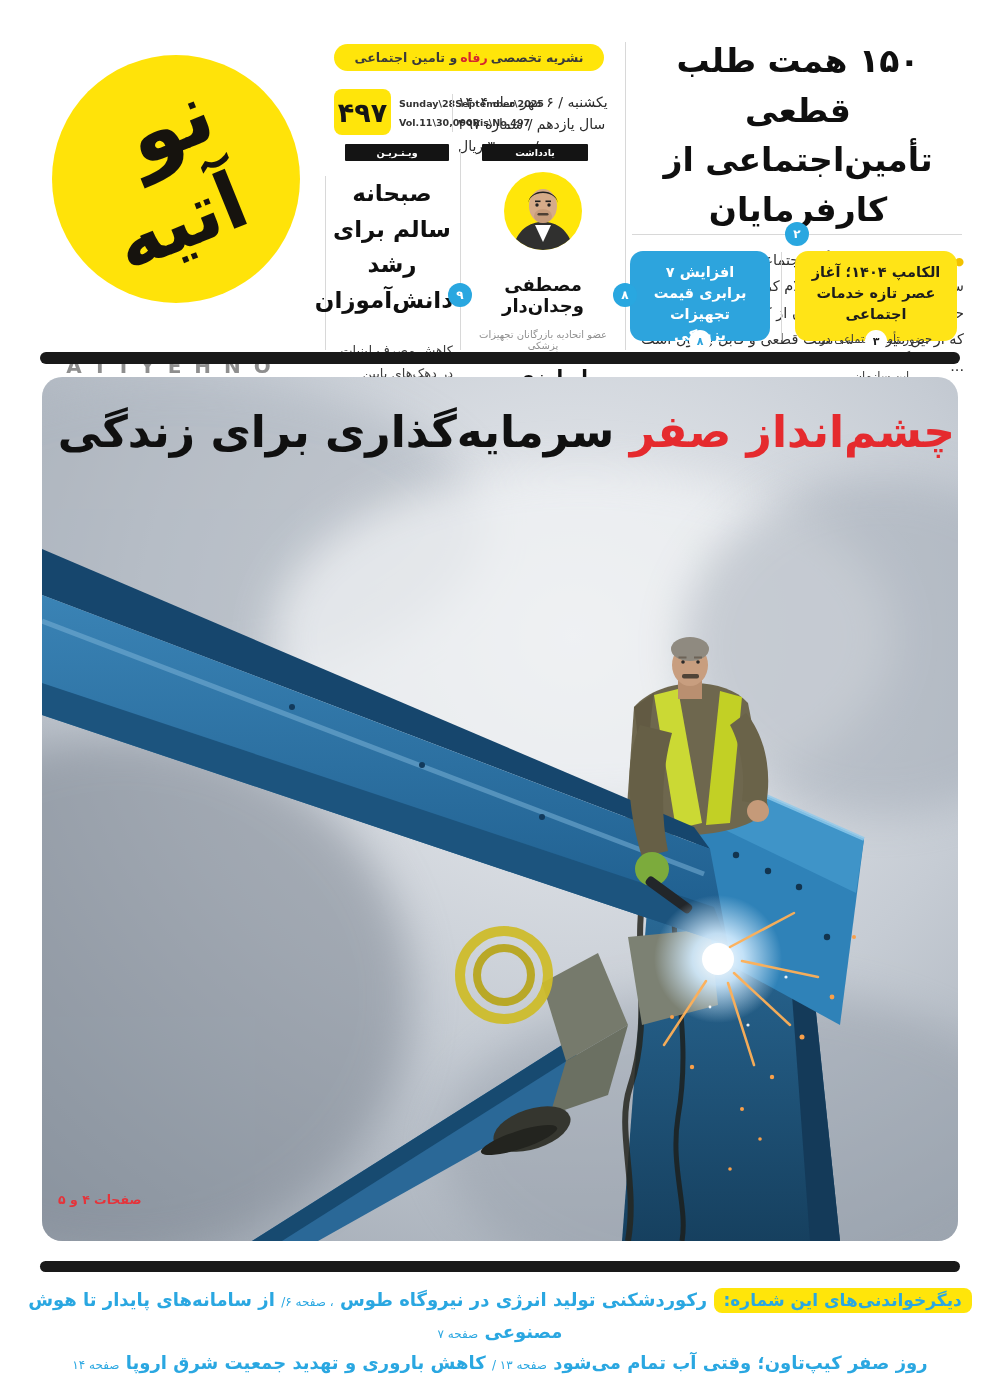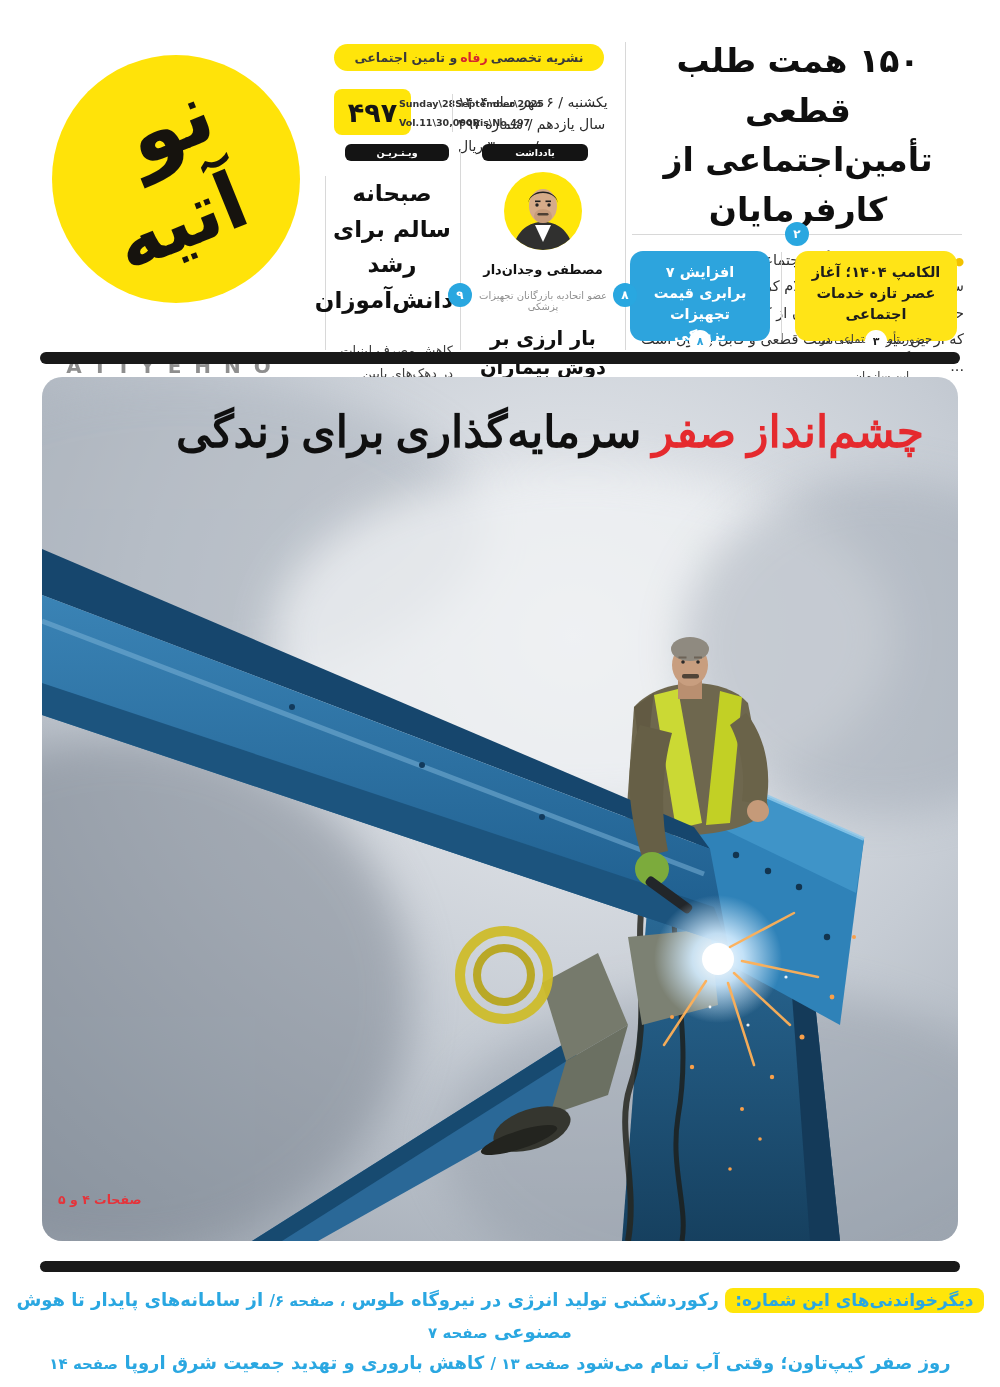--- a/index.html
+++ b/index.html
@@ -6,34 +6,34 @@
   .page{position:relative;width:1000px;height:1387px;background:#ffffff;margin:0 auto;
         font-family:"DejaVu Sans",sans-serif;direction:rtl;overflow:hidden;}
   .abs{position:absolute;}
   
   .logo-circle{left:52px;top:55px;width:248px;height:248px;}
   .logo-en{left:28px;top:312px;width:294px;text-align:center;letter-spacing:13px;
            color:#8e8e8e;font-size:20px;font-weight:700;direction:ltr;margin-top:42px;}
   .tagline{left:334px;top:44px;width:270px;height:27px;background:#ffe50a;border-radius:14px;
            display:flex;align-items:center;justify-content:center;font-size:12.5px;font-weight:700;color:#3a3a3a;gap:3px;}
   .tagline .accent{color:#d6262e;}
-  .issue-box{left:334px;top:89px;width:77px;height:46px;background:#ffe50a;border-radius:8px;
+  .issue-box{left:334px;top:89px;width:57px;height:46px;background:#ffe50a;border-radius:8px;
              display:flex;align-items:center;justify-content:center;font-size:27px;font-weight:700;color:#151515;}
   .date-en{left:399px;top:94px;font-size:9.5px;line-height:19px;color:#333;direction:ltr;text-align:left;font-weight:700;}
   .date-fa{left:458px;top:91px;width:152px;font-size:14px;line-height:22px;color:#2b2b2b;text-align:left;}
   .vline{width:1px;background:#d8d8d8;}
   .hline{height:1px;background:#d8d8d8;}
-  .pill{height:17px;background:#141414;border-radius:6px;color:#fff;font-size:9.5px;font-weight:700;
+  .pill{height:17px;background:#141414;border-radius:1px;color:#fff;font-size:9.5px;font-weight:700;
         display:flex;align-items:center;justify-content:center;letter-spacing:2px;}
   
   .vitrine{left:331px;top:176px;width:122px;text-align:center;}
   .vitrine .title{font-size:23px;font-weight:700;color:#101010;line-height:1.55;}
   .vitrine .body{margin-top:20px;font-size:13px;line-height:1.8;color:#3d3d3d;text-align:right;}
   .note{left:468px;top:172px;width:150px;text-align:center;}
-  .note .author{margin-top:12px;font-size:13px;font-weight:700;color:#111;}
+  .note .author{margin-top:24px;font-size:18px;font-weight:700;color:#111;}
   .note .role{margin-top:13px;font-size:10px;color:#8f8f8f;}
   .note .title{margin-top:12px;font-size:19.5px;font-weight:700;color:#101010;line-height:1.5;}
   .note .body{margin-top:9px;font-size:12.5px;line-height:1.75;color:#4a4a4a;text-align:right;}
   .lead{left:632px;top:36px;width:332px;}
   .lead .hl{font-size:33px;font-weight:700;color:#0f0f0f;text-align:center;line-height:1.5;}
   .lead .body{margin-top:13px;font-size:14.5px;line-height:1.82;color:#2e2e2e;text-align:right;}
   .lead .bullet{color:#f2c200;font-size:11px;}
   .badge{width:24px;height:24px;border-radius:50%;background:#29a7e0;color:#fff;font-size:12px;font-weight:700;
          display:flex;align-items:center;justify-content:center;}
   .nbox{top:251px;height:90px;border-radius:13px;padding:11px 12px;box-sizing:border-box;text-align:center;}
@@ -43,35 +43,35 @@
          background:#fff;display:flex;align-items:center;justify-content:center;font-size:11px;font-weight:700;}
   .box-yellow{left:795px;width:162px;background:#ffe417;color:#1d1d1d;}
   .box-yellow .b{color:#3a3a3a;}
   .box-yellow .notch{color:#1d1d1d;}
   .box-blue{left:630px;width:140px;background:#2da4dd;color:#fff;}
   .box-blue .notch{color:#2da4dd;}
   .rule{height:12px;border-radius:7px;background:#191919;}
   
   .photo{left:42px;top:377px;width:916px;height:864px;border-radius:20px;overflow:hidden;}
   .cover-hl{left:145px;top:406px;width:810px;text-align:center;font-size:44px;font-weight:700;
-            color:#101010;white-space:nowrap;letter-spacing:-1px;font-family:Liberation Serif, serif;}
+            color:#101010;white-space:nowrap;letter-spacing:-1px;}
   .cover-hl .accent{color:#e52a2e;}
   .cover-sub{left:428px;top:500px;width:507px;background:rgba(236,238,239,0.96);border-radius:9px;
              padding:9px 4px;text-align:center;font-size:12.5px;font-weight:700;color:#222;line-height:1.95;}
   .cover-sub div{white-space:nowrap;}
   .tab{left:0;top:799px;width:102px;background:#e5262c;color:#fff;text-align:center;padding-top:9px;}
   .tab .fa{font-size:16.5px;font-weight:700;}
   .tab .sep{margin:7px 9px 0;border-top:1px solid rgba(255,255,255,.85);}
   .tab .en{font-size:11.5px;padding:4px 0 7px;letter-spacing:.5px;}
   .pages-note{left:58px;top:1192px;color:#e5333a;font-size:12.5px;font-weight:700;}
   
   .footer{left:0;top:1284px;width:1000px;text-align:center;color:#2aa7e1;}
   .footer .line{font-size:18px;font-weight:700;line-height:1.75;}
   .footer .flabel{background:#ffe50a;border-radius:8px;padding:2px 10px 3px;font-size:17px;}
-  .footer .pref{font-weight:700;font-size:15px;}
+  .footer .pref{font-weight:400;font-size:12px;}
 </style>
 </head>
 <body>
 
 <div class="page">
 
   <div class="abs logo-circle">
     <svg width="248" height="248" viewBox="0 0 248 248">
       <circle cx="124" cy="124" r="124" fill="#ffe309"></circle>
       <g transform="rotate(-22 124 124)" fill="#16130e" font-family="DejaVu Sans, sans-serif" font-weight="bold" text-anchor="middle">

